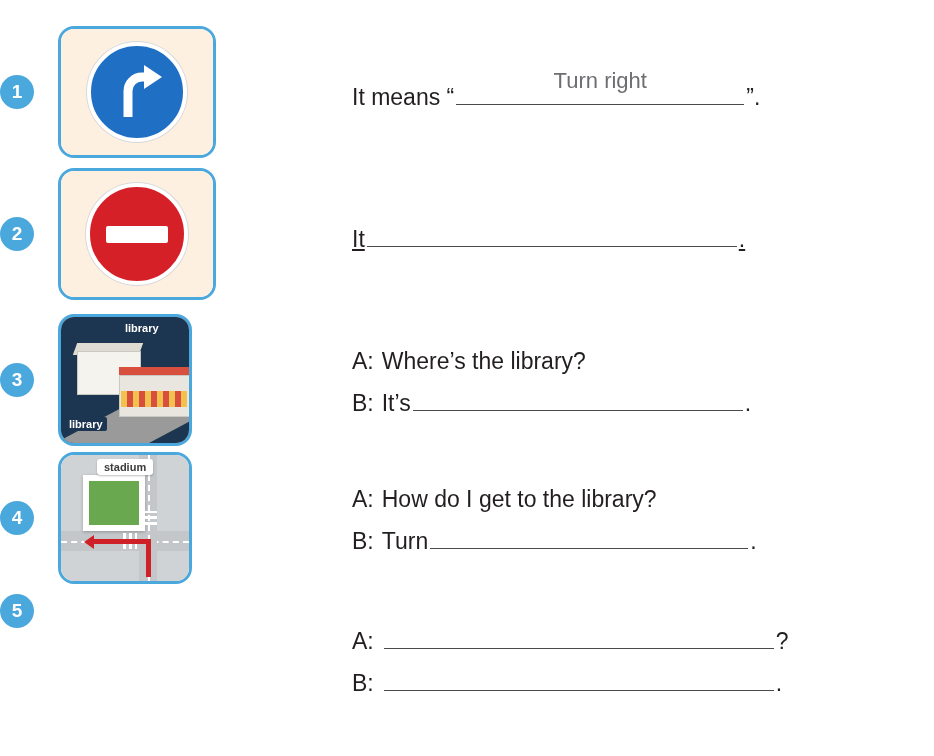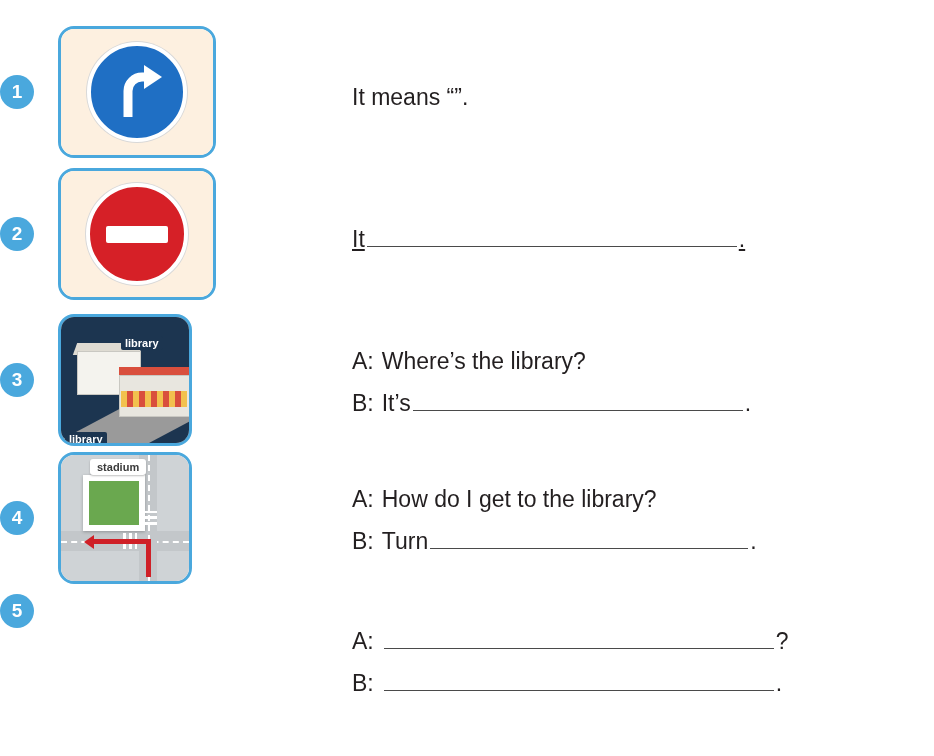--- a/index.html
+++ b/index.html
@@ -198,21 +198,20 @@
   }
   .label-tag {
     position: absolute;
     color: #ffffff;
     font-size: 11px;
     font-weight: bold;
     font-family: "Liberation Sans", sans-serif;
     background: #1c3550;
     padding: 1px 4px;
     border-radius: 2px;
-    margin-top: 15px;
   }
 
   
   .scene4, .scene5 {
     position: absolute;
     inset: 0;
     background: #cfd3d6;
   }
   .s-road-h {
     position: absolute;
@@ -279,20 +278,23 @@
         <svg class="arrow-r" width="62" height="62" viewBox="0 0 62 62">
           <path d="M22 56 L22 30 A14 14 0 0 1 36 16 L44 16" stroke="#ffffff" stroke-width="9" fill="none" stroke-linecap="butt"></path>
           <path d="M38 4 L56 16 L38 28 Z" fill="#ffffff"></path>
         </svg>
       </div>
     </div>
   </div>
   <div class="text-col" style="top:76px;">
     <div class="line-item">
       <span>It means “</span>
+      <span class="blank" style="width:288px;">
+        <span class="answer">Turn right</span>
+      </span>
       <span>”.</span>
     </div>
   </div>
 
   <div class="row" style="top:168px;">
     <div class="num-badge">2</div>
     <div class="pic">
       <div class="sign2-bg"></div>
       <div class="sign2-circle">
         <div class="sign2-bar"></div>
@@ -341,21 +343,21 @@
     <div class="num-badge">4</div>
     <div class="pic small">
       <div class="scene4">
         <div class="s-road-h" style="left:0; top:76px; width:128px; height:20px;"></div>
         <div class="dash-h" style="left:0; top:86px; width:128px;"></div>
         <div class="s-road-v" style="left:78px; top:0; width:18px; height:126px;"></div>
         <div class="dash-v" style="left:87px; top:0; height:126px;"></div>
         <div class="s-card" style="left:22px; top:20px; width:58px; height:52px;">
           <div class="s-green" style="left:4px; top:4px; right:4px; bottom:4px;"></div>
         </div>
-        <div class="tag-white" style="left:29px; top:4px;">stadium</div>
+        <div class="tag-white" style="left:36px; top:4px;">stadium</div>
         <div class="crosswalk" style="left:62px; top:78px; width:14px; height:16px;"></div>
         <div class="crosswalk-v" style="left:80px; top:56px; width:16px; height:14px;"></div>
         <div class="red-arrow" style="left:30px; top:84px; width:58px; height:5px;"></div>
         <div class="red-arrow" style="left:85px; top:84px; width:5px; height:38px;"></div>
         <svg style="position:absolute; left:22px; top:79px;" width="12" height="16" viewBox="0 0 12 16">
           <path d="M11 1 L11 15 L1 8 Z" fill="#cf2027"></path>
         </svg>
       </div>
     </div>
   </div>

